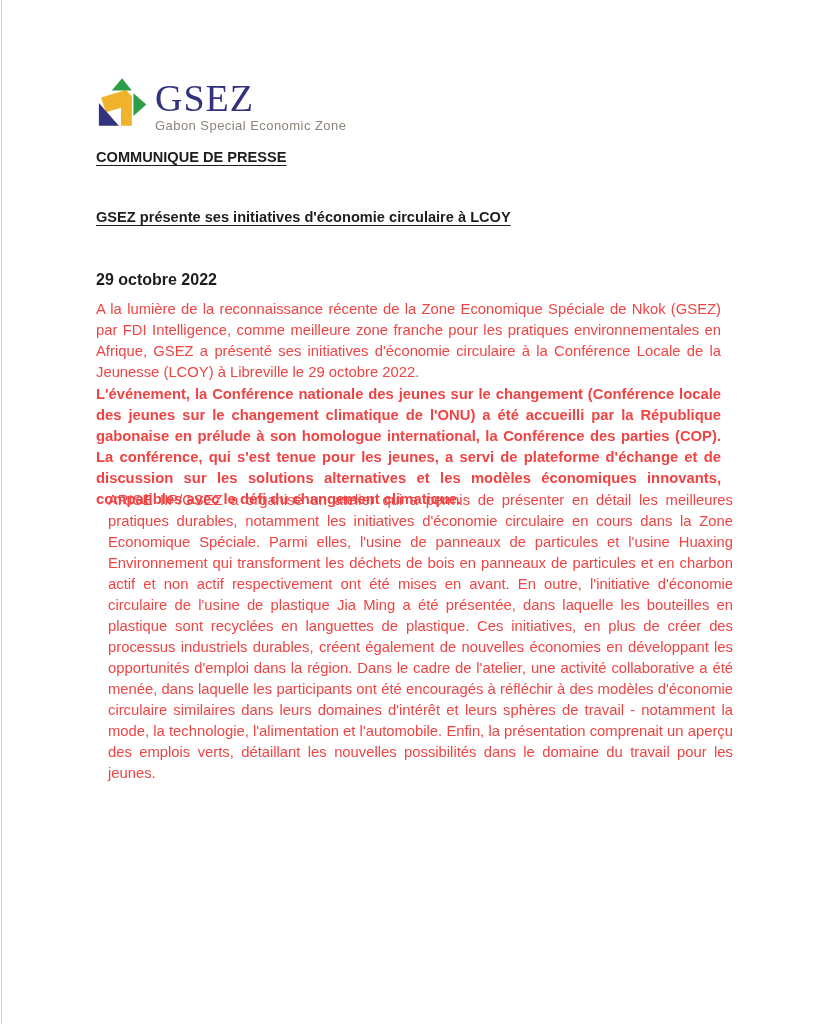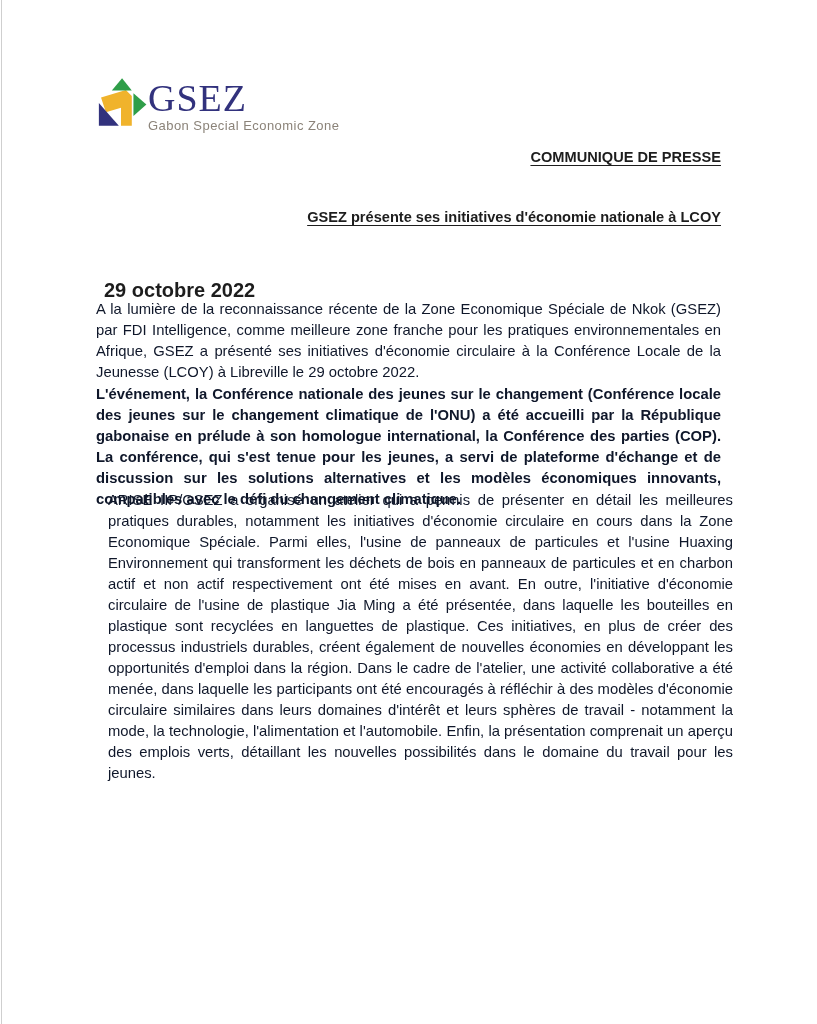--- a/index.html
+++ b/index.html
@@ -17,67 +17,67 @@
     width: 1px; height: 1024px;
     background: #cfcfcf;
   }
   .logo {
     position: absolute;
     left: 94px; top: 75px;
     display: flex;
     align-items: flex-start;
   }
   .logo-mark { width: 54px; height: 56px; display: block; }
-  .logo-textblock { padding-top: 6px; }
+  .logo-textblock { margin-left: 7px; padding-top: 6px; }
   .logo-brand {
     font-family: "Liberation Serif", "DejaVu Serif", serif;
     font-size: 38px;
     line-height: 34px;
     color: #32327d;
     letter-spacing: 1px;
   }
   .logo-tagline {
     margin-top: 3px;
     font-size: 13px;
     letter-spacing: 0.45px;
     color: #8b8379;
     white-space: nowrap;
   }
   .kicker, .title {
     position: absolute;
     left: 96px;
     width: 625px;
     margin: 0;
-    text-align: right;
+    text-align: left;
     font-size: 14.6px;
     font-weight: bold;
     color: #1d1d1d;
     text-decoration: underline;
     text-underline-offset: 3px;
   }
   .kicker { top: 149px; }
   .title  { top: 209px; }
   .date-line {
     position: absolute;
     left: 96px; top: 271px;
     width: 625px;
-    margin: 8px;
-    font-size: 20px;
+    margin: 0;
+    font-size: 16px;
     font-weight: bold;
     color: #1d1d1d;
   }
   .para {
     position: absolute;
     left: 96px;
     width: 625px;
     margin: 0;
     font-size: 14.8px;
     line-height: 21px;
     text-align: justify;
-    color: #0f172a;
+    color: #ef4444;
   }
   .para-1 { top: 299px; }
   .para-2 { top: 384px; font-weight: bold; }
   .para-3 { top: 490px; margin-left: 12px; }
 </style>
 </head>
 <body>
 
 <div class="page">
 
@@ -91,20 +91,20 @@
       <polygon points="97,53 73,32 73,74" fill="#2f9e49"></polygon>
     </svg>
     <div class="logo-textblock">
       <div class="logo-brand">GSEZ</div>
       <div class="logo-tagline">Gabon Special Economic Zone</div>
     </div>
   </header>
 
   <main>
     <h1 class="kicker">COMMUNIQUE DE PRESSE</h1>
-    <h2 class="title">GSEZ présente ses initiatives d'économie nationale à LCOY</h2>
+    <h2 class="title">GSEZ présente ses initiatives d'économie circulaire à LCOY</h2>
     <p class="date-line">29 octobre 2022</p>
     <p class="para para-1">A la lumière de la reconnaissance récente de la Zone Economique Spéciale de Nkok (GSEZ) par FDI Intelligence, comme meilleure zone franche pour les pratiques environnementales en Afrique, GSEZ a présenté ses initiatives d'économie circulaire à la Conférence Locale de la Jeunesse (LCOY) à Libreville le 29 octobre 2022.</p>
     <p class="para para-2">L'événement, la Conférence nationale des jeunes sur le changement (Conférence locale des jeunes sur le changement climatique de l'ONU) a été accueilli par la République gabonaise en prélude à son homologue international, la Conférence des parties (COP). La conférence, qui s'est tenue pour les jeunes, a servi de plateforme d'échange et de discussion sur les solutions alternatives et les modèles économiques innovants, compatibles avec le défi du changement climatique.</p>
     <p class="para para-3">ARISE IIP/GSEZ a organisé un atelier qui a permis de présenter en détail les meilleures pratiques durables, notamment les initiatives d'économie circulaire en cours dans la Zone Economique Spéciale. Parmi elles, l'usine de panneaux de particules et l'usine Huaxing Environnement qui transforment les déchets de bois en panneaux de particules et en charbon actif et non actif respectivement ont été mises en avant. En outre, l'initiative d'économie circulaire de l'usine de plastique Jia Ming a été présentée, dans laquelle les bouteilles en plastique sont recyclées en languettes de plastique. Ces initiatives, en plus de créer des processus industriels durables, créent également de nouvelles économies en développant les opportunités d'emploi dans la région. Dans le cadre de l'atelier, une activité collaborative a été menée, dans laquelle les participants ont été encouragés à réfléchir à des modèles d'économie circulaire similaires dans leurs domaines d'intérêt et leurs sphères de travail - notamment la mode, la technologie, l'alimentation et l'automobile. Enfin, la présentation comprenait un aperçu des emplois verts, détaillant les nouvelles possibilités dans le domaine du travail pour les jeunes.</p>
   </main>
 
 </div>
 
 </body></html>

